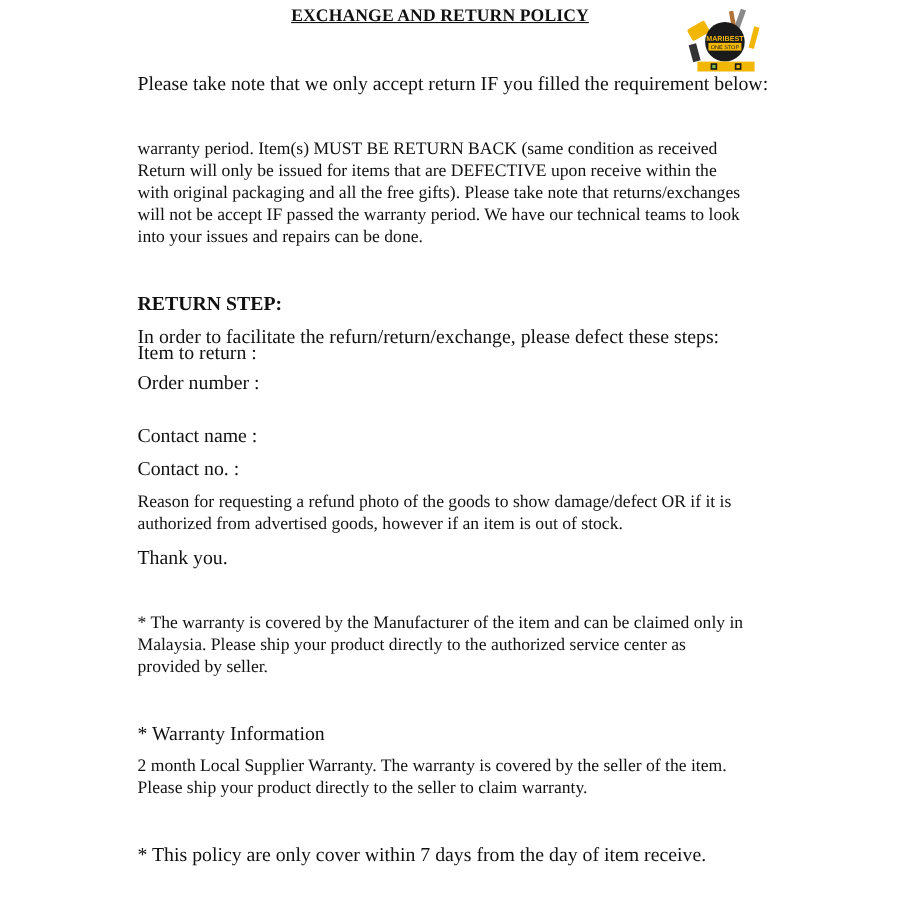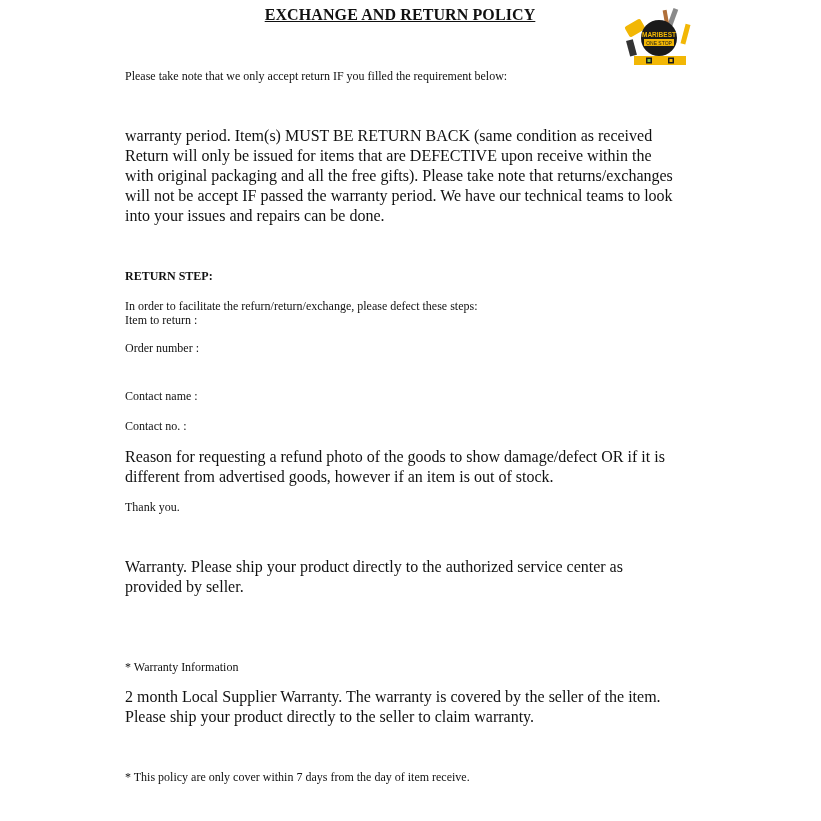--- a/index.html
+++ b/index.html
@@ -1,21 +1,21 @@
 <!DOCTYPE html>
 <html><head>
 <meta charset="utf-8">
 <style>
   html, body { margin: 0; padding: 0; background: #ffffff; }
   body { width: 821px; height: 821px; position: relative; overflow: hidden;
          font-family: "Liberation Serif", "DejaVu Serif", serif; color: #111111; }
   .title { position: absolute; top: 6px; left: 0; width: 800px; text-align: center;
            font-size: 16px; font-weight: bold; text-decoration: underline; letter-spacing: 0.1px; }
   .logo { position: absolute; left: 620px; top: 6px; width: 80px; height: 62px; }
-  .line { position: absolute; left: 125px; font-size: 12px; line-height: 20px; white-space: nowrap; }
+  .line { position: absolute; left: 125px; font-size: 18px; line-height: 20px; white-space: nowrap; }
   .para { position: absolute; left: 125px; width: 560px; font-size: 16px; line-height: 20px; }
   .para span { display: block; white-space: nowrap; }
   .bold { font-weight: bold; }
 </style>
 </head>
 <body>
 
 <div class="title">EXCHANGE AND RETURN POLICY</div>
 
 <div class="logo">
@@ -52,27 +52,28 @@
 
 <div class="line bold" style="top:266px">RETURN STEP:</div>
 <div class="line" style="top:296px">In order to facilitate the refurn/return/exchange, please defect these steps:</div>
 <div class="line" style="top:310px">Item to return :</div>
 <div class="line" style="top:338px">Order number :</div>
 <div class="line" style="top:386px">Contact name :</div>
 <div class="line" style="top:416px">Contact no. :</div>
 
 <div class="para" style="top:447px">
   <span>Reason for requesting a refund photo of the goods to show damage/defect OR if it is</span>
-  <span>different from advertised goods, however if an item is out of stock.</span>
+  <span>authorized from advertised goods, however if an item is out of stock.</span>
 </div>
 
 <div class="line" style="top:497px">Thank you.</div>
 
 <div class="para" style="top:557px">
-  <span>Warranty. Please ship your product directly to the authorized service center as</span>
+  <span>* The warranty is covered by the Manufacturer of the item and can be claimed only in</span>
+  <span>Malaysia. Please ship your product directly to the authorized service center as</span>
   <span>provided by seller.</span>
 </div>
 
 <div class="line" style="top:657px">* Warranty Information</div>
 
 <div class="para" style="top:687px">
   <span>2 month Local Supplier Warranty. The warranty is covered by the seller of the item.</span>
   <span>Please ship your product directly to the seller to claim warranty.</span>
 </div>
 

